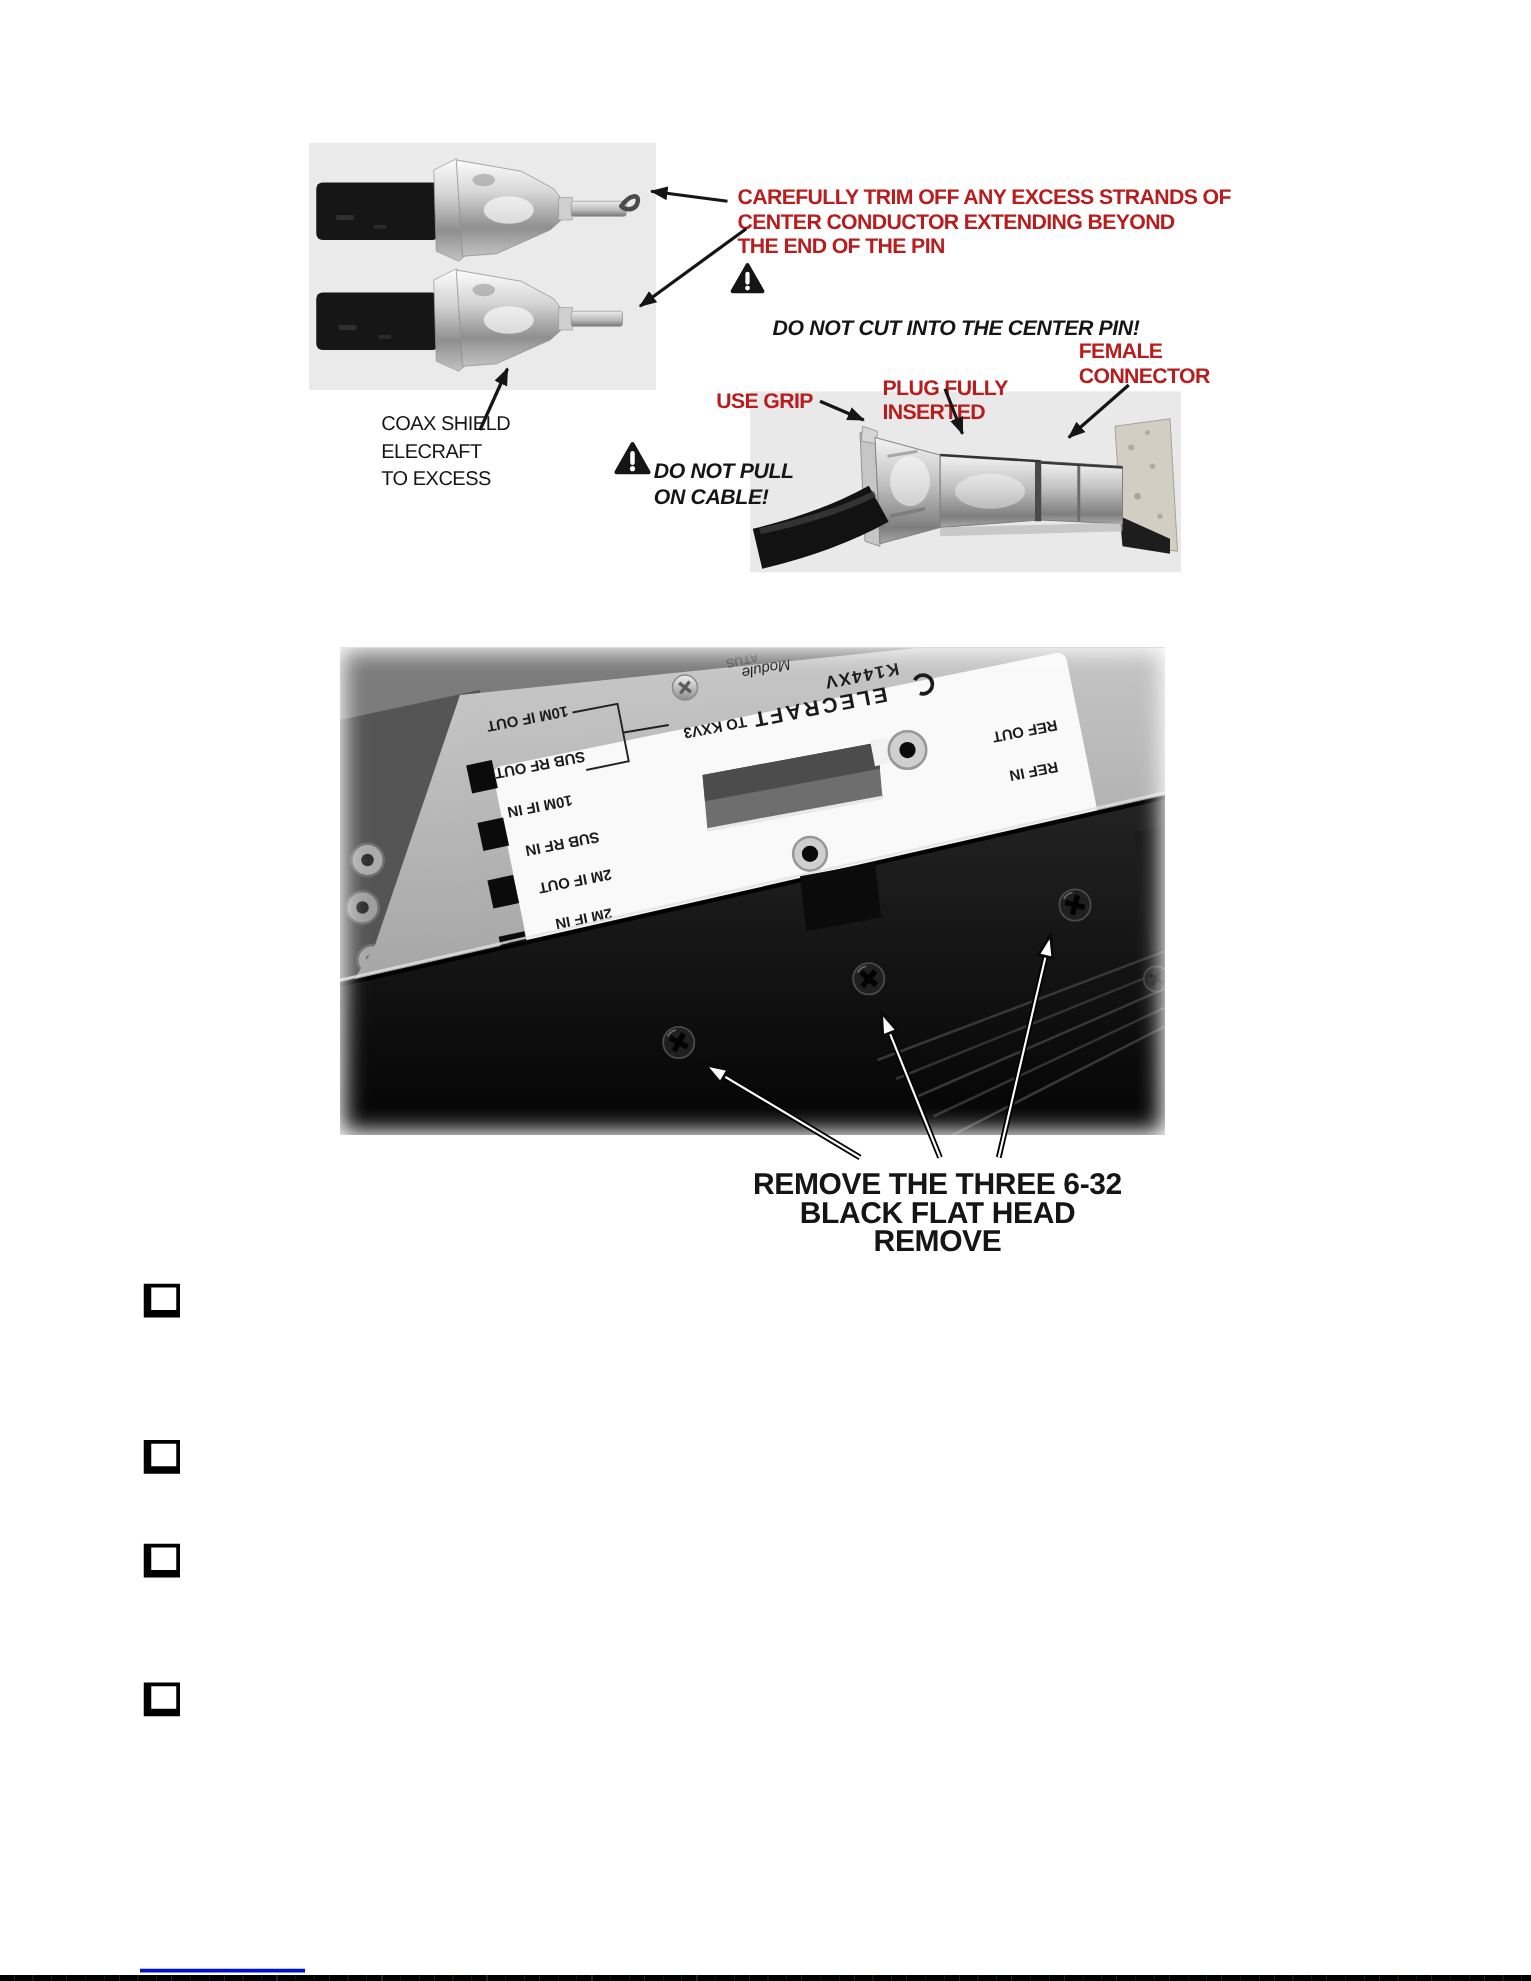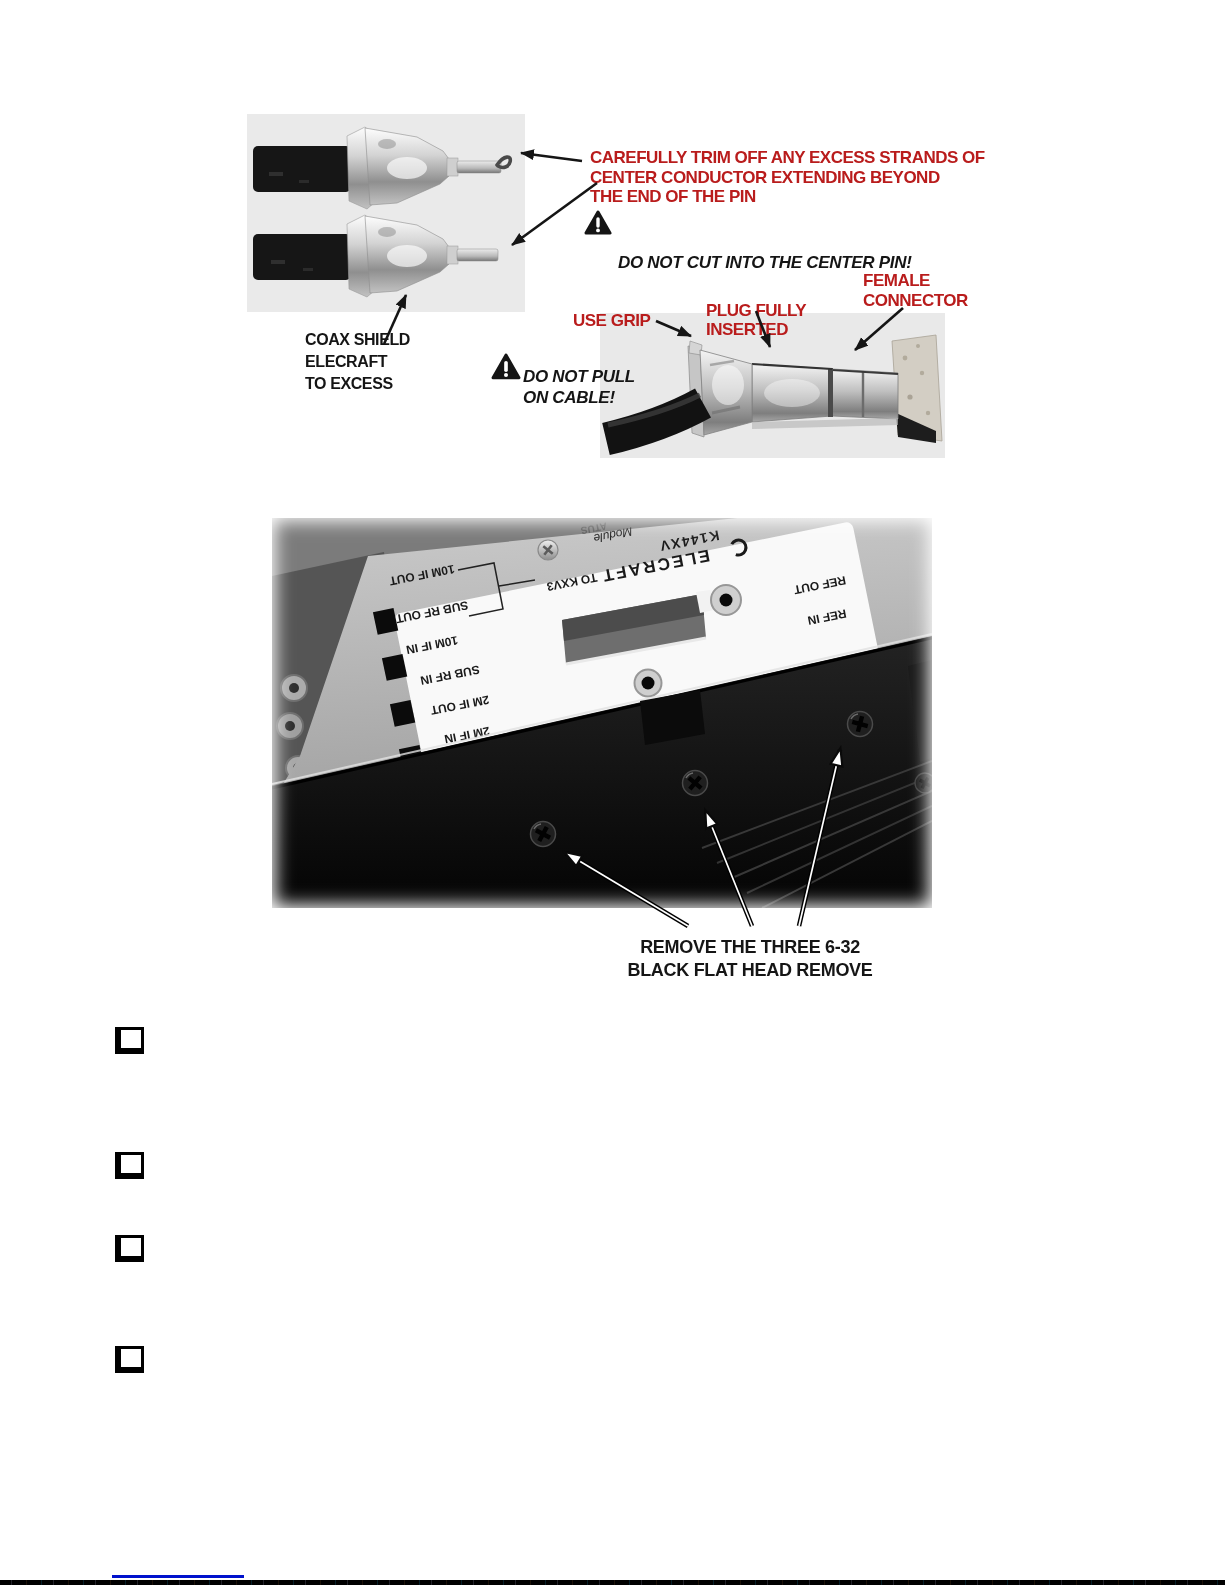--- a/index.html
+++ b/index.html
@@ -1,22 +1,22 @@
 <!DOCTYPE html>
 <html><head>
 <meta charset="utf-8">
 <style>
   html,body{margin:0;padding:0;background:#fff;}
   body{position:relative;width:1225px;height:1585px;overflow:hidden;
        font-family:"Liberation Sans",sans-serif;color:#111;}
   .abs{position:absolute;}
   .ann{font-weight:bold;font-size:17px;line-height:19.5px;letter-spacing:-0.5px;color:#b91c1c;}
   .ann-it{font-weight:bold;font-style:italic;font-size:17px;line-height:21px;letter-spacing:-0.3px;color:#151515;}
-  .coax{font-weight:bold;font-size:16px;line-height:22px;letter-spacing:-0.4px;color:#151515;}
-  .caption{font-weight:bold;font-size:18px;line-height:23px;letter-spacing:-0.3px;text-align:center;color:#151515;}
+  .coax{font-weight:normal;font-size:16px;line-height:22px;letter-spacing:-0.4px;color:#151515;}
+  .caption{font-weight:bold;font-size:24px;line-height:23px;letter-spacing:-0.3px;text-align:center;color:#151515;}
   .checkbox{position:absolute;left:115px;width:20px;height:18px;background:#fff;
             border:3px solid #000;border-left-width:6px;border-bottom-width:6px;}
   .footer-link{position:absolute;left:112px;top:1572px;width:132px;height:3px;
                border-bottom:3px solid; }
   .noise-strip{position:absolute;left:0;top:1580px;width:1225px;height:5px;
      background:
        repeating-linear-gradient(90deg,#000 0 11px,#23232b 11px 12px,#000 12px 26px,#1c1208 26px 27px,#000 27px 41px,#06202a 41px 42px);}
   svg text{font-family:"Liberation Sans",sans-serif;}
   .overlay{pointer-events:none;}
 </style>

